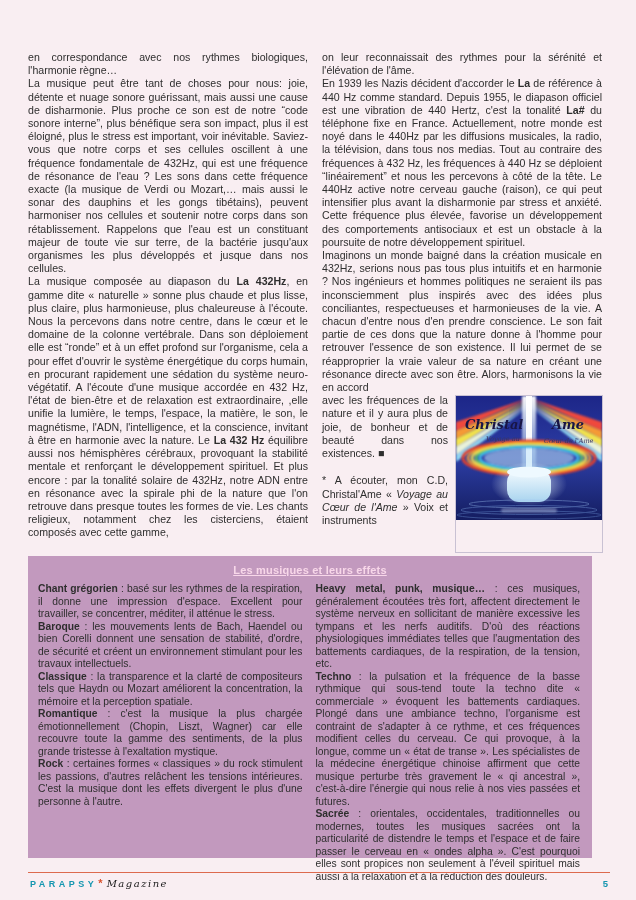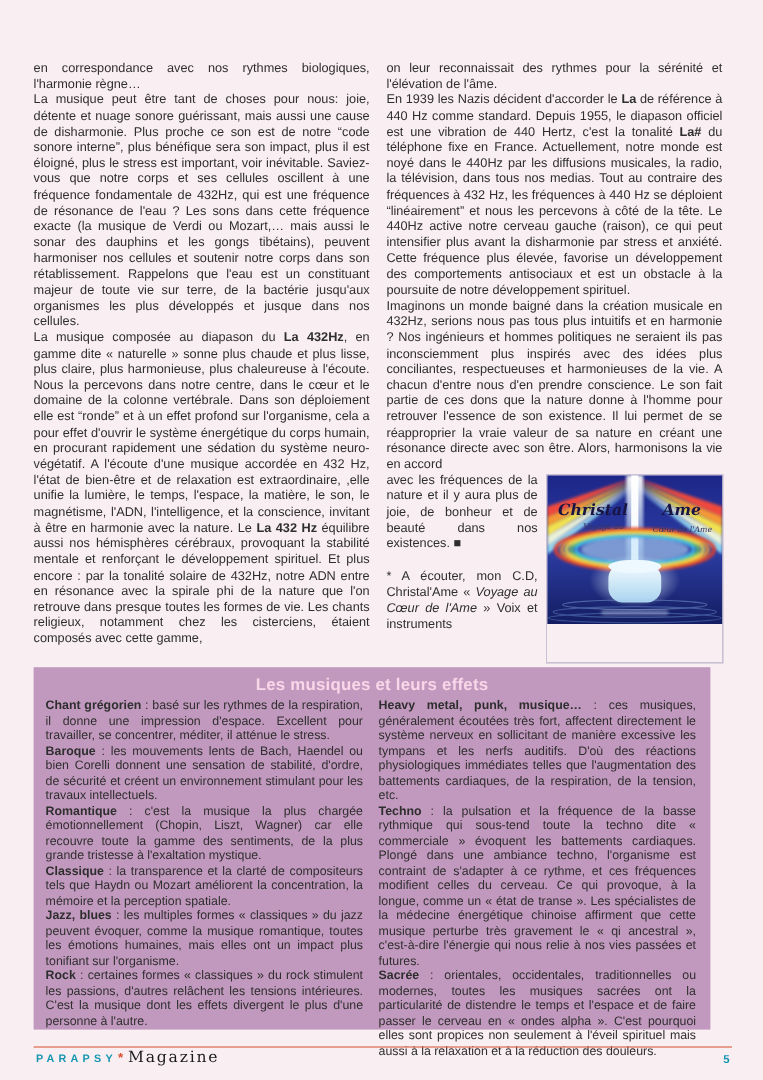--- a/index.html
+++ b/index.html
@@ -33,22 +33,22 @@
     box-shadow:0 0 0 1px rgba(60,60,120,.25);
   }
   .cd svg{display:block;}
   .footnote{margin-top:14px !important;}
   
   .effects-box{
     position:absolute;left:28px;top:556px;width:564px;height:302px;
     background:var(--box-bg);
   }
   .effects-title{
-    text-align:center;font-weight:bold;font-size:14px;line-height:18px;
-    color:var(--box-title);padding-top:5px;letter-spacing:.2px;
+    text-align:center;font-weight:bold;font-size:11px;line-height:18px;
+    color:var(--box-title);padding-top:5px;letter-spacing:.2px;text-decoration:underline;
   }
   .effects-cols{
     display:flex;gap:13px;padding:4px 12px 0 10px;
   }
   .effects-col{flex:1;font-size:10.3px;line-height:12.5px;text-align:justify;}
   .effects-col p{margin:0;}
   .entry b{font-weight:bold;}
   
   .footer{
     position:absolute;left:28px;top:872px;width:582px;height:17px;
@@ -56,21 +56,21 @@
     border-bottom:1px solid var(--line-red);
     display:flex;align-items:flex-end;justify-content:space-between;
     padding:16px 2px;
   }
   .brand{display:flex;align-items:baseline;gap:4px;}
   .brand-name{
     color:var(--teal);font-weight:bold;font-size:9px;letter-spacing:3.5px;
   }
   .brand-star{color:var(--star-red);font-weight:bold;font-size:11px;margin-left:-3px;}
   .brand-script{
-    font-family:"DejaVu Serif",serif;font-size:13px;color:#1a1a1a;
+    font-family:"DejaVu Serif",serif;font-style:italic;font-size:10px;color:#1a1a1a;
     letter-spacing:1.5px;
   }
   .page-num{color:var(--teal);font-weight:bold;font-size:9.5px;}
 </style>
 </head>
 <body>
 
 <div class="page">
 
   <div class="article">
@@ -166,23 +166,22 @@
       </div>
     </div>
   </div>
 
   <div class="effects-box">
     <div class="effects-title">Les musiques et leurs effets</div>
     <div class="effects-cols">
       <div class="effects-col">
         <p class="entry"><b>Chant grégorien</b><span> : basé sur les rythmes de la respiration, il donne une impression d'espace. Excellent pour travailler, se concentrer, méditer, il atténue le stress.</span></p>
         <p class="entry"><b>Baroque</b><span> : les mouvements lents de Bach, Haendel ou bien Corelli donnent une sensation de stabilité, d'ordre, de sécurité et créent un environnement stimulant pour les travaux intellectuels.</span></p>
+        <p class="entry"><b>Classique</b><span> : la transparence et la clarté de compositeurs tels que Haydn ou Mozart améliorent la concentration, la mémoire et la perception spatiale.</span></p>
         <p class="entry"><b>Romantique</b><span> : c'est la musique la plus chargée émotionnellement (Chopin, Liszt, Wagner) car elle recouvre toute la gamme des sentiments, de la plus grande tristesse à l'exaltation mystique.</span></p>
-        <p class="entry"><b>Classique</b><span> : la transparence et la clarté de compositeurs tels que Haydn ou Mozart améliorent la concentration, la mémoire et la perception spatiale.</span></p>
-        <p class="entry"><b>Jazz, blues</b><span> : les multiples formes « classiques » du jazz peuvent évoquer, comme la musique romantique, toutes les émotions humaines, mais elles ont un impact plus tonifiant sur l'organisme.</span></p>
         <p class="entry"><b>Rock</b><span> : certaines formes « classiques » du rock stimulent les passions, d'autres relâchent les tensions intérieures. C'est la musique dont les effets divergent le plus d'une personne à l'autre.</span></p>
       </div>
       <div class="effects-col">
         <p class="entry"><b>Heavy metal, punk, musique…</b><span> : ces musiques, généralement écoutées très fort, affectent directement le système nerveux en sollicitant de manière excessive les tympans et les nerfs auditifs. D'où des réactions physiologiques immédiates telles que l'augmentation des battements cardiaques, de la respiration, de la tension, etc.</span></p>
         <p class="entry"><b>Techno</b><span> : la pulsation et la fréquence de la basse rythmique qui sous-tend toute la techno dite « commerciale » évoquent les battements cardiaques. Plongé dans une ambiance techno, l'organisme est contraint de s'adapter à ce rythme, et ces fréquences modifient celles du cerveau. Ce qui provoque, à la longue, comme un « état de transe ». Les spécialistes de la médecine énergétique chinoise affirment que cette musique perturbe très gravement le « qi ancestral », c'est-à-dire l'énergie qui nous relie à nos vies passées et futures.</span></p>
         <p class="entry"><b>Sacrée</b><span> : orientales, occidentales, traditionnelles ou modernes, toutes les musiques sacrées ont la particularité de distendre le temps et l'espace et de faire passer le cerveau en « ondes alpha ». C'est pourquoi elles sont propices non seulement à l'éveil spirituel mais aussi à la relaxation et à la réduction des douleurs.</span></p>
       </div>
     </div>
   </div>
 

